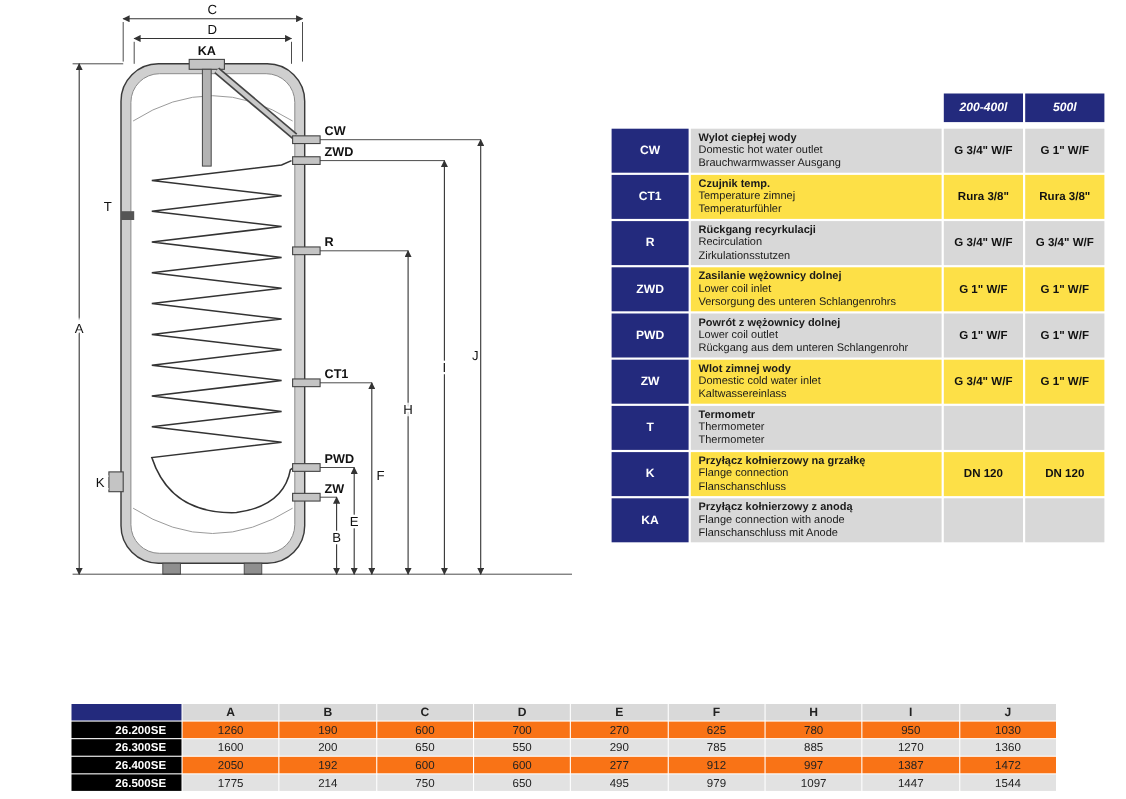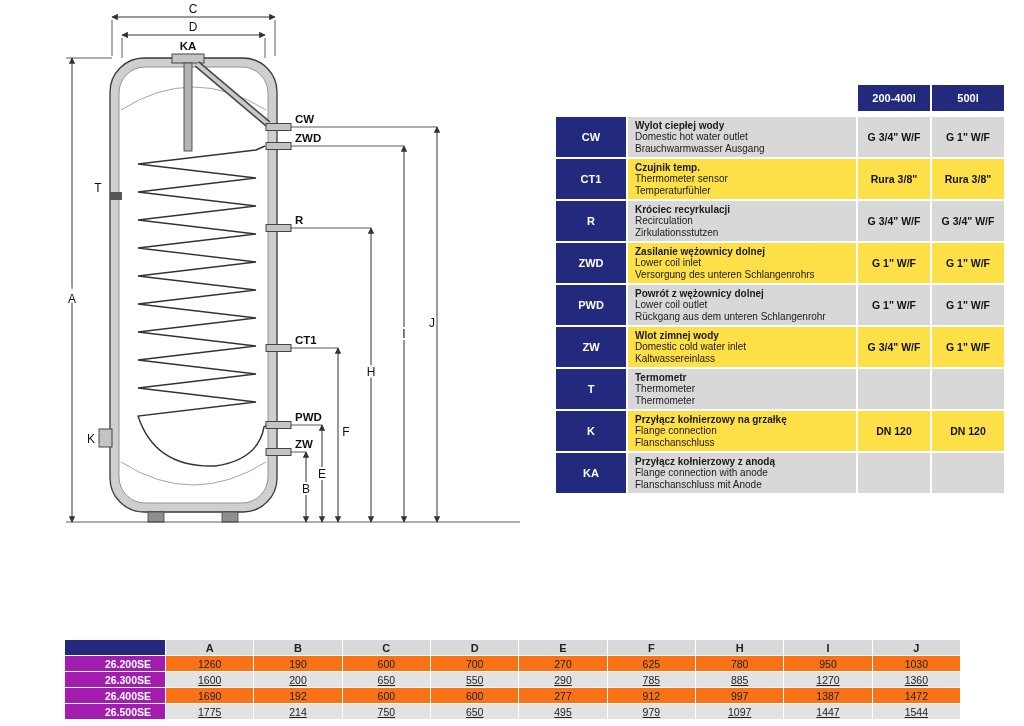--- a/index.html
+++ b/index.html
@@ -13,42 +13,42 @@
   .halo { paint-order:stroke; stroke:#ffffff; stroke-width:4px; }
   .portlabel { font-weight:bold; font-size:11.5px; }
   .dimline { stroke:#333; stroke-width:1; }
   .extline { stroke:#333; stroke-width:0.8; }
 
   
   .conn-table { position:absolute; left:556px; top:85px; width:448px; }
   .ct-grid { display:grid; grid-template-columns:70px 228px 72px 72px; gap:2px; }
   .ct-header { margin-bottom:6px; }
   .ct-h { height:26px; background:#232a7d; color:#fff; font-weight:bold; font-size:11px;
-          display:flex; align-items:center; justify-content:center; }
+          display:flex; align-items:center; justify-content:center;font-style:italic; }
   .ct-row { margin-bottom:2px; height:40px; }
   .ct-code { background:#232a7d; color:#fff; font-weight:bold; font-size:11px;
              display:flex; align-items:center; justify-content:center; }
   .ct-desc { padding:2px 7px; font-size:10px; line-height:11.5px;
              display:flex; flex-direction:column; justify-content:center; color:#1a1a1a; }
   .ct-desc .pl { font-weight:bold; }
   .ct-val { font-weight:bold; font-size:10.5px; color:#111; text-align:center;
             display:flex; align-items:center; justify-content:center; }
   .ct-row.odd  .ct-desc, .ct-row.odd  .ct-val { background:#d8d8d8; }
   .ct-row.even .ct-desc, .ct-row.even .ct-val { background:#fde047; }
 
   
   .dim-table { position:absolute; left:65px; top:640px; width:895px; }
   .dt-row { display:grid; grid-template-columns:100px repeat(9,1fr); gap:1px; margin-bottom:1px; height:15px; }
   .dt-cell { font-size:10.5px; display:flex; align-items:center; justify-content:center; color:#222; }
   .dt-corner { background:#232a7d; }
   .dt-letter { background:#d9d9d9; font-weight:bold; font-size:11px; }
-  .dt-model { background:#a21caf; color:#fff; font-weight:bold; font-size:10.5px;
+  .dt-model { background:#000000; color:#fff; font-weight:bold; font-size:10.5px;
               justify-content:flex-end; padding-right:14px; }
   .dt-row.ra .dt-cell.dt-val { background:#f97316; }
-  .dt-row.rb .dt-cell.dt-val { background:#e2e2e2;text-decoration:underline; }
+  .dt-row.rb .dt-cell.dt-val { background:#e2e2e2; }
 </style>
 </head>
 <body>
 
 <div class="page">
 
   <svg class="drawing" width="545" height="560" viewBox="0 0 545 560" xmlns="http://www.w3.org/2000/svg">
     <defs>
       <marker id="arr" viewBox="0 0 10 10" refX="9" refY="5" markerWidth="6.5" markerHeight="6.5" orient="auto-start-reverse">
         <path d="M0,0 L10,5 L0,10 z" fill="#333"></path>
@@ -141,31 +141,31 @@
         <div class="de">Brauchwarmwasser Ausgang</div>
       </div>
       <div class="ct-val">G 3/4" W/F</div>
       <div class="ct-val">G 1" W/F</div>
     </div>
 
     <div class="ct-grid ct-row even">
       <div class="ct-code">CT1</div>
       <div class="ct-desc">
         <div class="pl">Czujnik temp.</div>
-        <div class="en">Thermometer sensor</div>
+        <div class="en">Temperature zimnej</div>
         <div class="de">Temperaturfühler</div>
       </div>
       <div class="ct-val">Rura 3/8"</div>
       <div class="ct-val">Rura 3/8"</div>
     </div>
 
     <div class="ct-grid ct-row odd">
       <div class="ct-code">R</div>
       <div class="ct-desc">
-        <div class="pl">Króciec recyrkulacji</div>
+        <div class="pl">Rückgang recyrkulacji</div>
         <div class="en">Recirculation</div>
         <div class="de">Zirkulationsstutzen</div>
       </div>
       <div class="ct-val">G 3/4" W/F</div>
       <div class="ct-val">G 3/4" W/F</div>
     </div>
 
     <div class="ct-grid ct-row even">
       <div class="ct-code">ZWD</div>
       <div class="ct-desc">
@@ -268,21 +268,21 @@
       <div class="dt-cell dt-val">550</div>
       <div class="dt-cell dt-val">290</div>
       <div class="dt-cell dt-val">785</div>
       <div class="dt-cell dt-val">885</div>
       <div class="dt-cell dt-val">1270</div>
       <div class="dt-cell dt-val">1360</div>
     </div>
 
     <div class="dt-row ra">
       <div class="dt-cell dt-model">26.400SE</div>
-      <div class="dt-cell dt-val">1690</div>
+      <div class="dt-cell dt-val">2050</div>
       <div class="dt-cell dt-val">192</div>
       <div class="dt-cell dt-val">600</div>
       <div class="dt-cell dt-val">600</div>
       <div class="dt-cell dt-val">277</div>
       <div class="dt-cell dt-val">912</div>
       <div class="dt-cell dt-val">997</div>
       <div class="dt-cell dt-val">1387</div>
       <div class="dt-cell dt-val">1472</div>
     </div>
 

